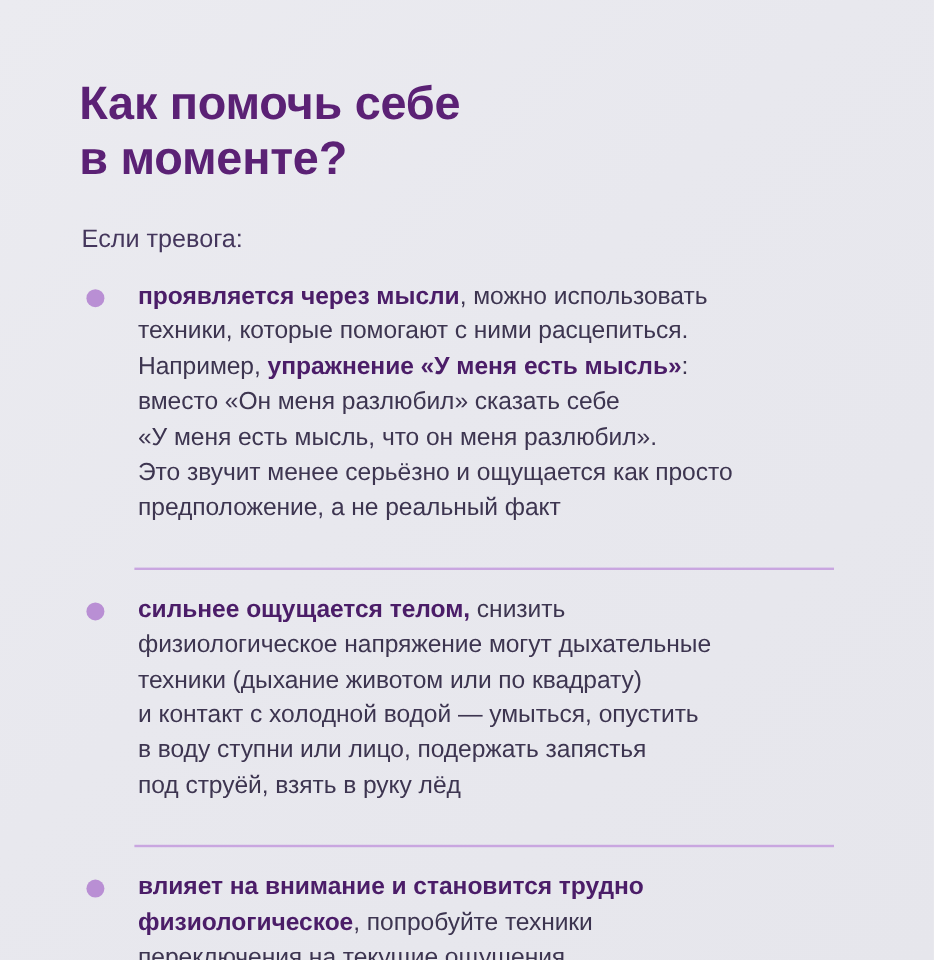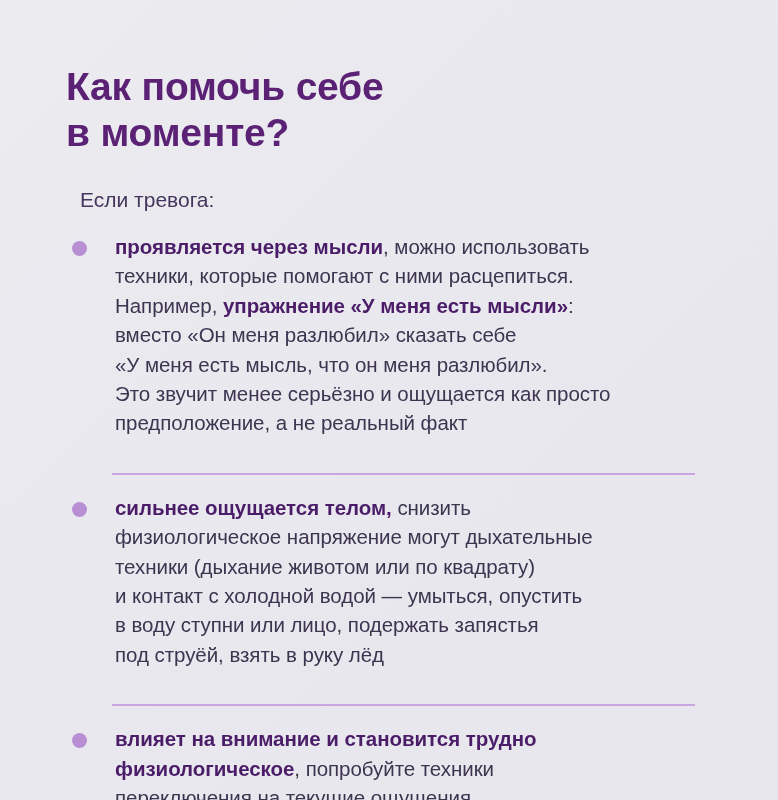--- a/index.html
+++ b/index.html
@@ -31,21 +31,21 @@
     color: #5b2175;
     font-size: 39px;
     font-weight: bold;
     line-height: 1.18;
     letter-spacing: -0.2px;
     white-space: pre-line;
   }
 
   .subheading {
     position: absolute;
-    left: 80px;
+    left: 68px;
     top: 187px;
     color: #44365c;
     font-size: 21px;
     font-weight: normal;
     line-height: 1.2;
   }
 
   .list {
     position: absolute;
     left: 68px;
@@ -104,21 +104,21 @@
 в моменте?</h1>
 
   <div class="subheading">Если тревога:</div>
 
   <div class="list">
 
     <div class="item item--first">
       <span class="bullet"></span>
       <div class="text"><b>проявляется через мысли</b><span>, можно использовать
 техники, которые помогают с ними расцепиться.
-Например, </span><b>упражнение «У меня есть мысли»</b><span>:
+Например, </span><b>упражнение «У меня есть мысль»</b><span>:
 вместо «Он меня разлюбил» сказать себе
 «У меня есть мысль, что он меня разлюбил».
 Это звучит менее серьёзно и ощущается как просто
 предположение, а не реальный факт</span></div>
     </div>
 
     <div class="spacer-1"></div>
     <hr class="divider">
 
     <div class="item">

